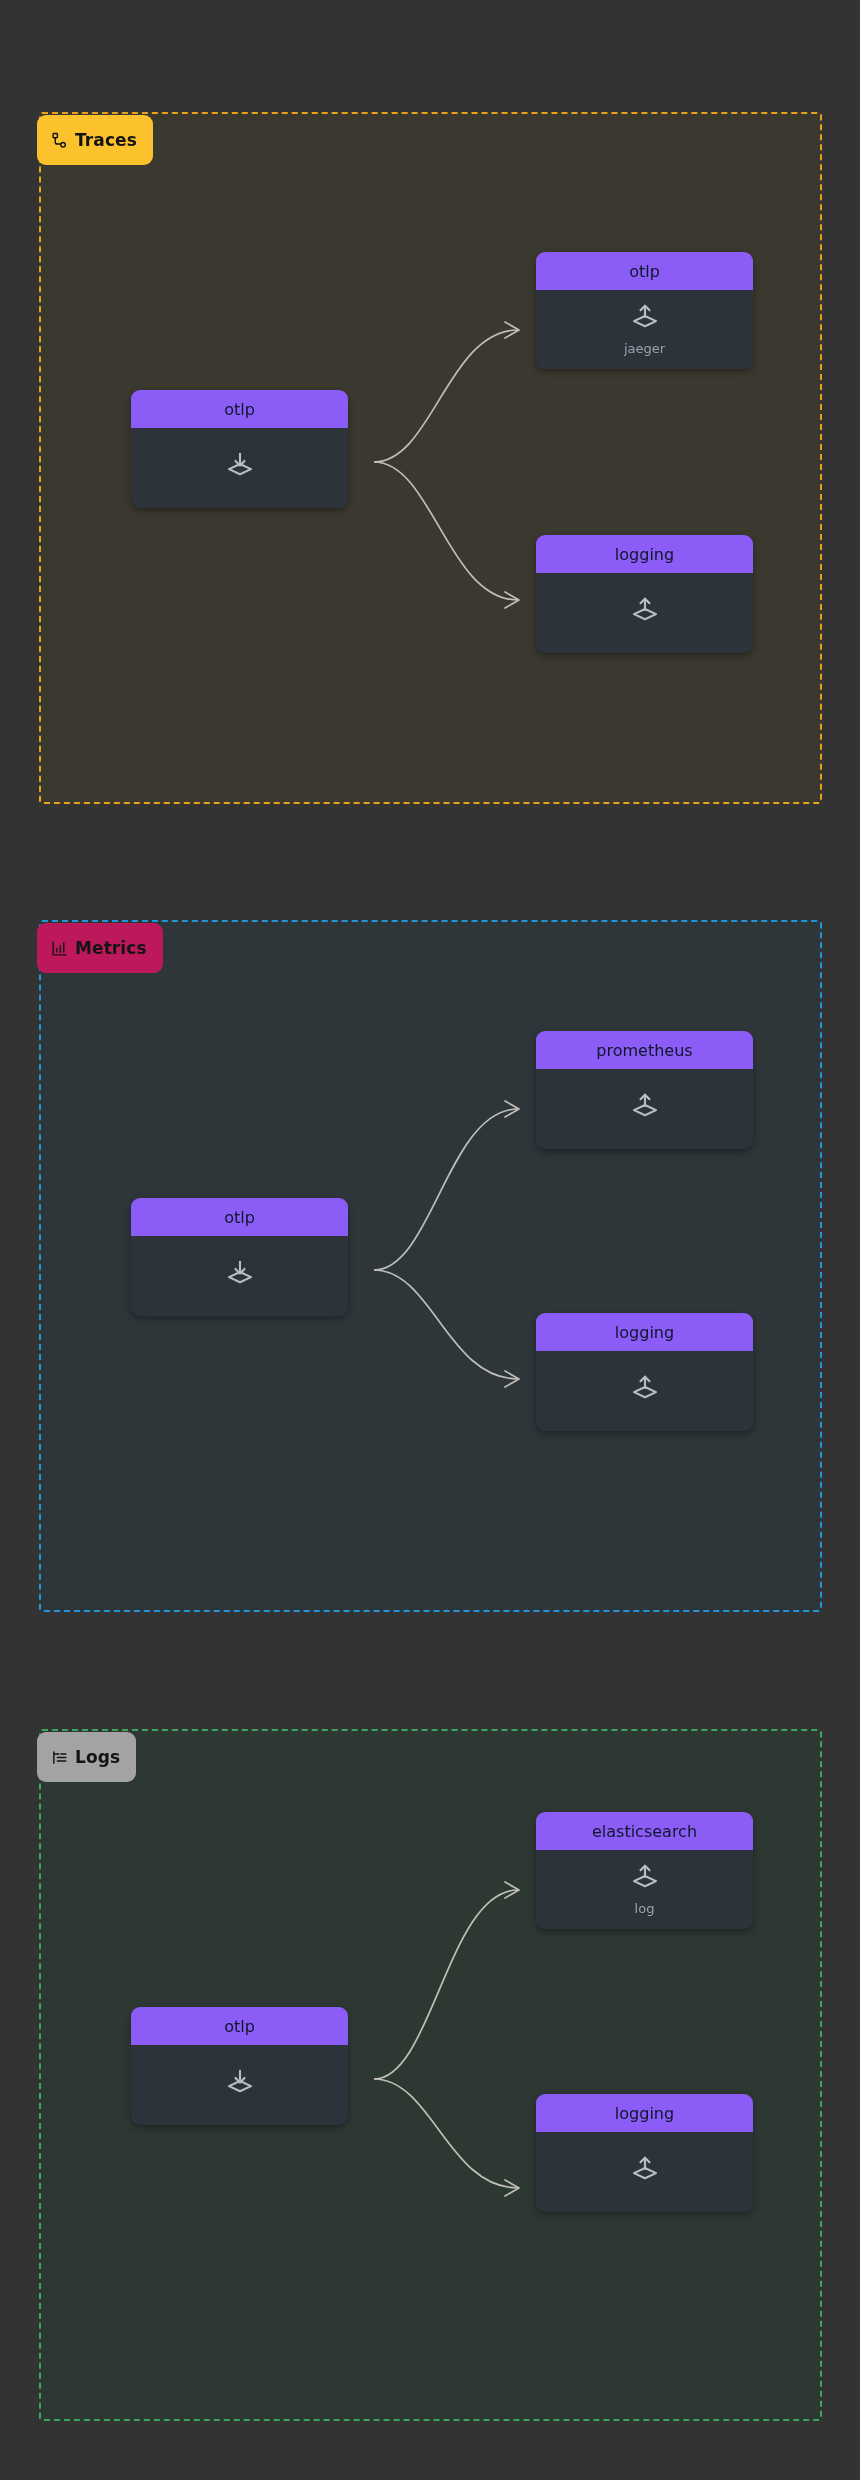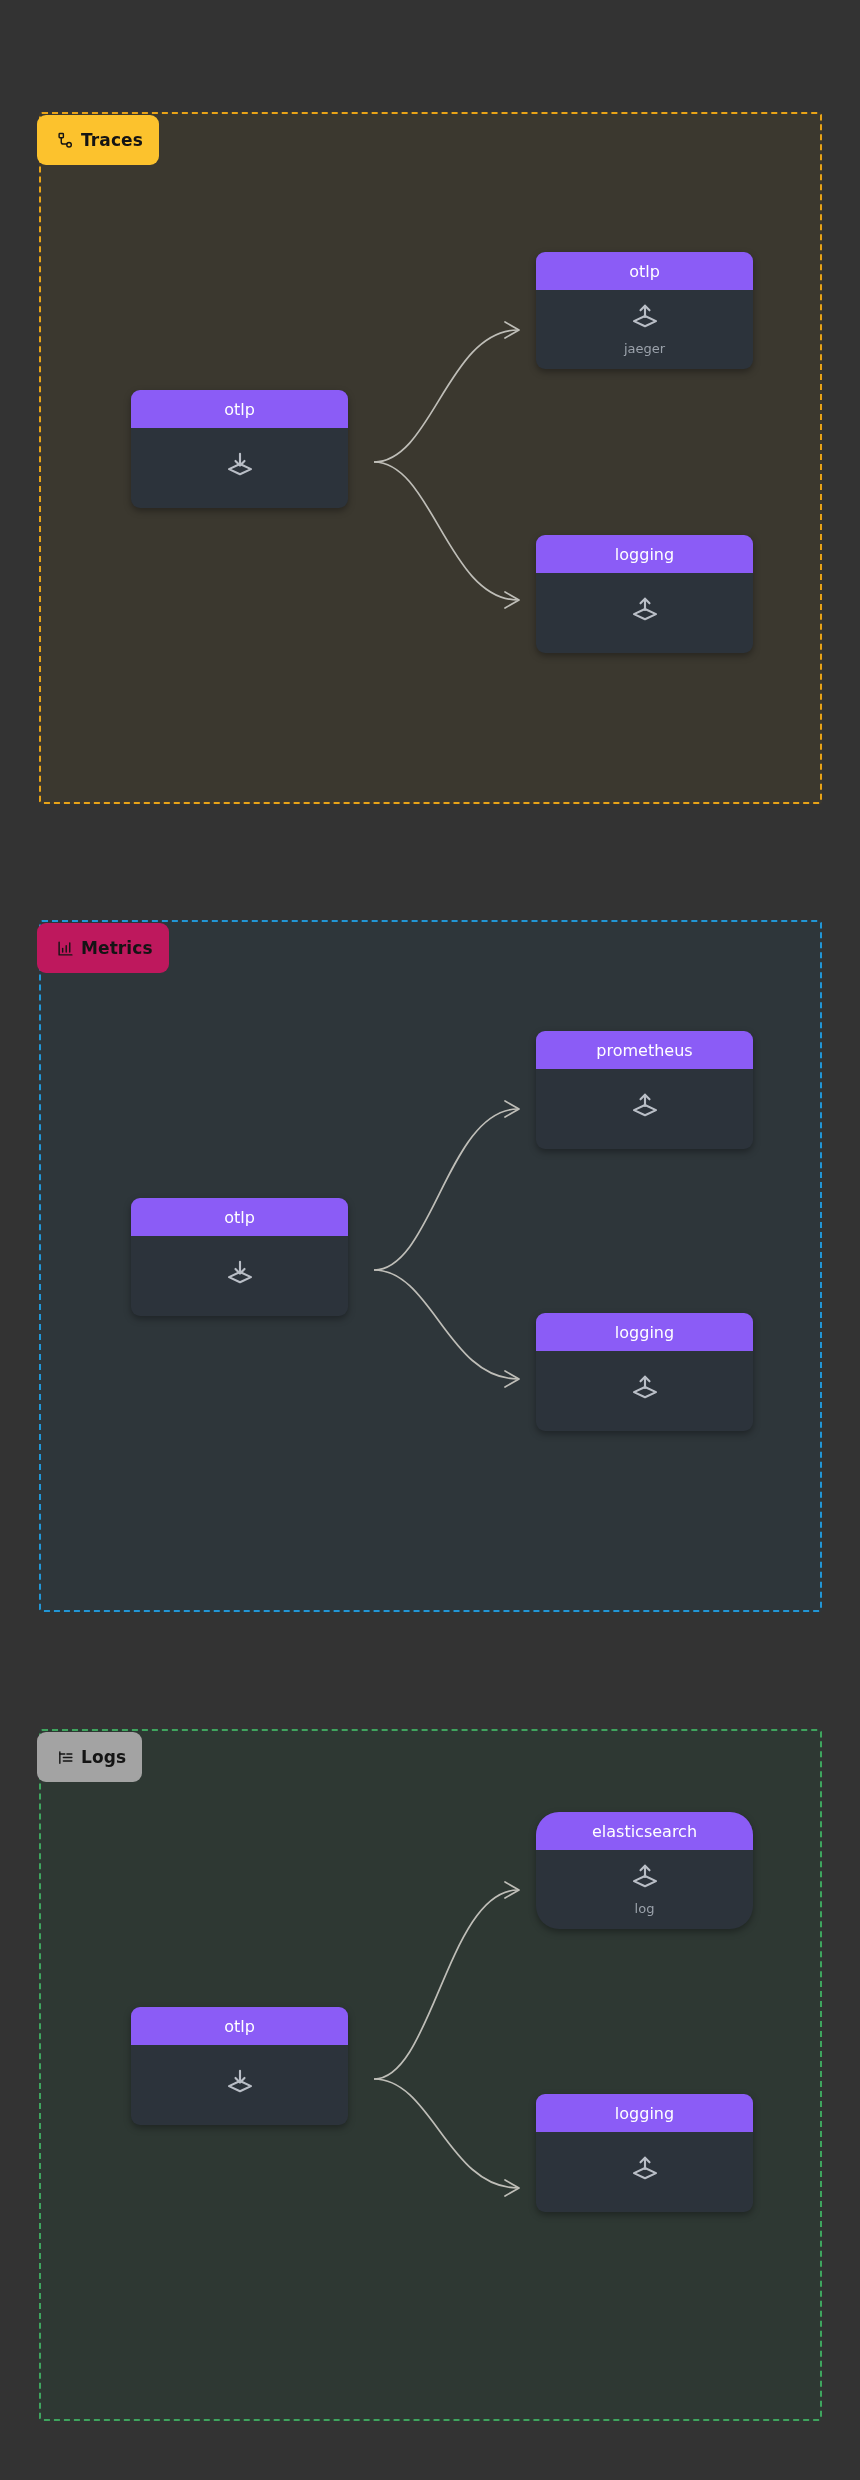--- a/index.html
+++ b/index.html
@@ -43,21 +43,21 @@
     background: #2E3833;
   }
 
   
   .badge {
     position: absolute;
     display: flex;
     align-items: center;
     gap: 7px;
     height: 50px;
-    padding: 0 16px 0 20px;
+    padding: 0 16px 0 14px;
     border-radius: 9px;
     font-size: 17px;
     font-weight: 700;
     color: #141414;
     white-space: nowrap;
     z-index: 5;
   }
   .badge .badge-label { letter-spacing: .1px; }
   .badge .badge-icon { display: flex; align-items: center; }
   .badge.traces  { left: 37px; top: 115px;  background: #FCC22D; }
@@ -70,21 +70,21 @@
     width: 217px;
     border-radius: 9px;
     background: #2C333B;
     box-shadow: 0 3px 7px rgba(0,0,0,0.34);
     overflow: hidden;
     z-index: 4;
   }
   .node-header {
     height: 38px;
     background: #8B5CF6;
-    color: #ffffff;
+    color: #0f172a;
     font-size: 16px;
     display: flex;
     align-items: center;
     justify-content: center;
   }
   .node-body {
     display: flex;
     flex-direction: column;
     align-items: center;
     justify-content: center;
@@ -102,21 +102,21 @@
   
   .node.recv-traces  { left: 131px; top: 390px; }
   .node.recv-metrics { left: 131px; top: 1198px; }
   .node.recv-logs    { left: 131px; top: 2007px; }
 
   
   .node.exp-traces-a { left: 536px; top: 252px; }
   .node.exp-traces-b { left: 536px; top: 535px; }
   .node.exp-metrics-a { left: 536px; top: 1031px; }
   .node.exp-metrics-b { left: 536px; top: 1313px; }
-  .node.exp-logs-a   { left: 536px; top: 1812px; border-radius: 23px; }
+  .node.exp-logs-a   { left: 536px; top: 1812px; }
   .node.exp-logs-b   { left: 536px; top: 2094px; }
 
   
   .edges {
     position: absolute;
     left: 0; top: 0;
     width: 860px; height: 2480px;
     pointer-events: none;
     z-index: 2;
   }

